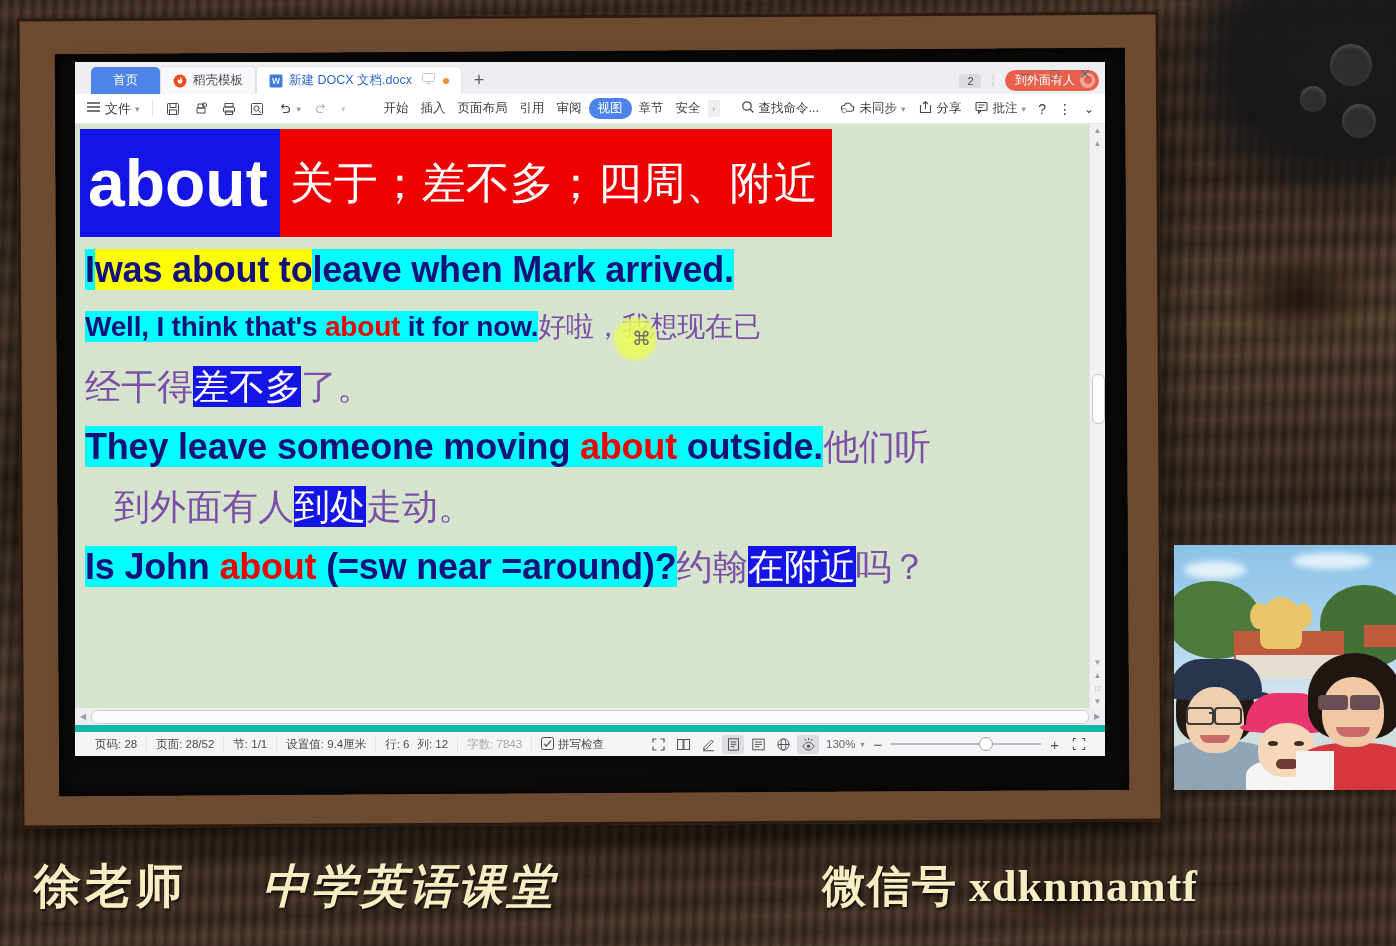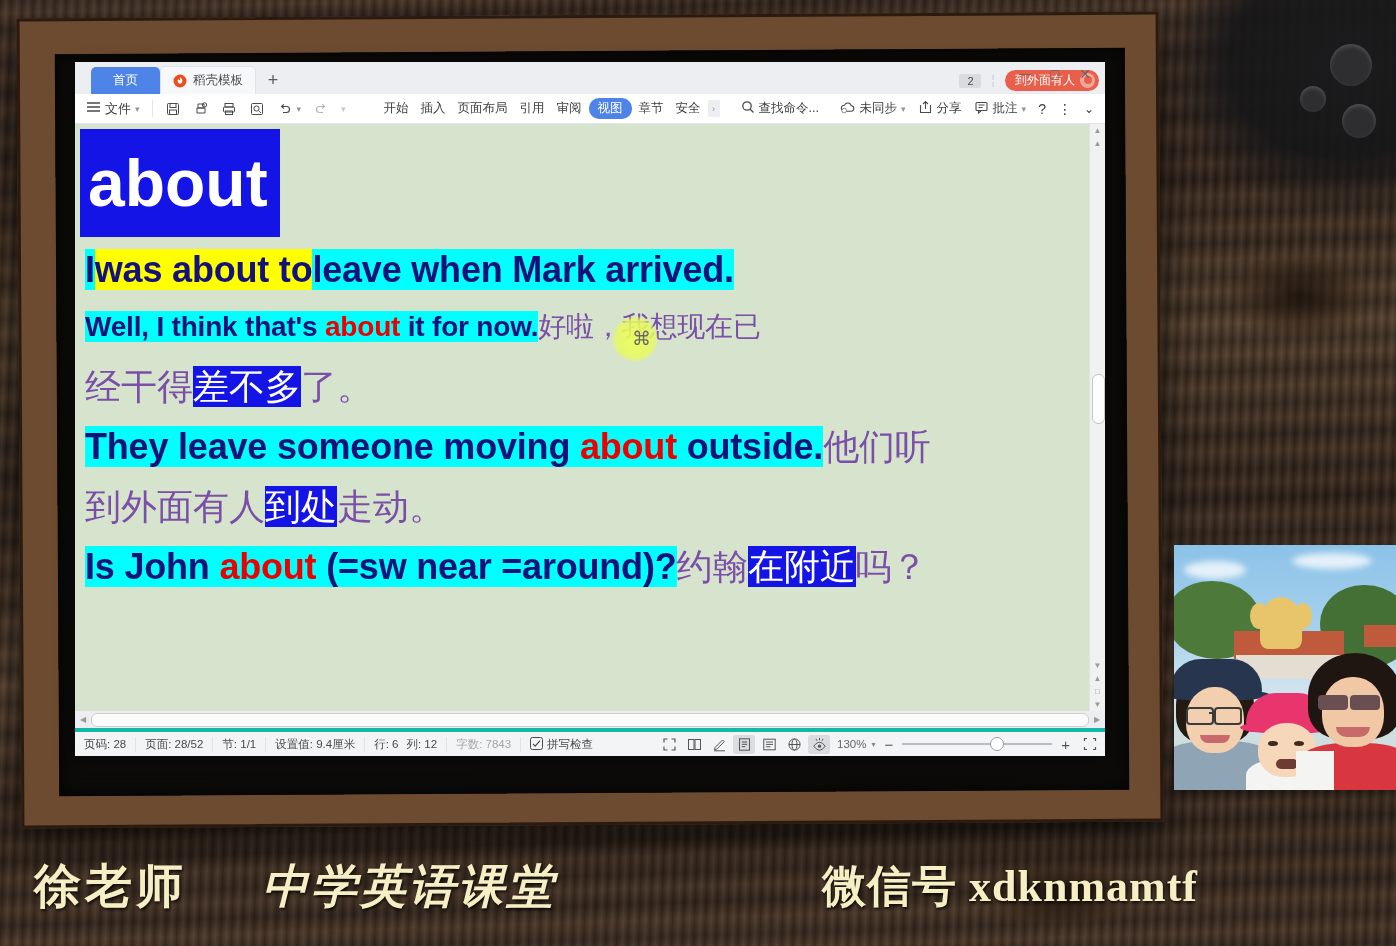--- a/index.html
+++ b/index.html
@@ -134,22 +134,22 @@
   .caret{display:inline-block;width:2px;height:34px;background:#333;vertical-align:-7px;margin-left:14px;}
   #cursorglow{
     position:absolute;width:46px;height:46px;border-radius:50%;
     background:radial-gradient(circle, rgba(238,255,90,.95) 0%, rgba(231,249,96,.85) 58%, rgba(220,245,120,0) 74%);
     left:612px;top:316px;pointer-events:none;
   }
   #ibeam{position:absolute;left:632px;top:327px;color:#6a6a6a;font-size:19px;font-family:"Liberation Serif",serif;}
 
   
   .statusbar{
-    height:24px;background:#f3f4f6;border-top:4px solid #14b8a6;
-    display:flex;align-items:center;font-size:11.5px;color:#4a4a4a;padding:0 0;gap:0;
+    height:24px;background:#f3f4f6;border-top:7px solid #14b8a6;
+    display:flex;align-items:center;font-size:11.5px;color:#4a4a4a;padding:0 11px;gap:0;
   }
   .sbi{padding:0 9px;white-space:nowrap;border-right:1px solid #e1e3e6;height:15px;display:flex;align-items:center;}
   .sbi.nb{border-right:none;}
   .sbi.dim{color:#a6a6a6;}
   .sbtools{margin-left:auto;display:flex;align-items:center;gap:3px;padding-right:4px;}
   .sbicon{width:22px;height:19px;display:flex;align-items:center;justify-content:center;color:#555;cursor:pointer;border-radius:3px;}
   .sbicon.on{background:#dadce0;}
   .zoomtxt{font-size:11.5px;color:#666;padding:0 4px;}
   .zslider{width:150px;height:12px;position:relative;display:flex;align-items:center;}
   .zslider .track{position:absolute;left:0;right:0;height:1.5px;background:#b9bcc0;}
@@ -222,20 +222,37 @@
       <span class="ticon">
         <svg width="14" height="14" viewBox="0 0 14 14">
             <circle cx="7" cy="7" r="6.5" fill="#ef4c1e"></circle>
             <path d="M7 3c1.6 1.4 2.4 2.6 2.4 4 0 1.6-1.1 2.8-2.4 2.8S4.6 8.6 4.6 7c0-.8.3-1.4.9-2.1.1.9.5 1.3 1 1.3.5 0 .8-.5.5-3.2z" fill="#fff"></path>
           </svg>
       </span>
       <span class="tlabel">稻壳模板</span>
     </div>
 
 
+    <div class="tab active">
+      <span class="ticon">
+        <svg width="14" height="14" viewBox="0 0 14 14">
+            <rect x=".5" y=".5" width="13" height="13" rx="1.5" fill="#3e7fd6"></rect>
+            <path d="M3 4l1.6 6h.9L7 5.6 8.5 10h.9L11 4h-1.2l-1 4.3L7.5 4h-1L5.2 8.3 4.2 4z" fill="#fff"></path>
+          </svg>
+      </span>
+      <span class="tlabel">新建 DOCX 文档.docx</span>
+      <span class="mon">
+        <svg width="13" height="12" viewBox="0 0 13 12">
+            <rect x=".5" y=".5" width="12" height="8" rx="1" fill="none" stroke="#8a8a8a"></rect>
+            <path d="M4.5 10.5h4" stroke="#8a8a8a"></path>
+            <path d="M6.5 8.5v2" stroke="#8a8a8a"></path>
+          </svg>
+      </span>
+      <span class="dot"></span>
+    </div>
 
     <div class="newtab">+</div>
 
     <div class="right">
       <span class="countbadge">2</span>
       <span style="color:#c9ccd1;">╎</span>
       <div class="loginpill">
         <span>到外面有人</span>
         <span class="av"></span>
       </div>
@@ -378,20 +395,21 @@
       <div class="rb" style="font-size:14px;">⋮</div>
       <div class="rb" style="font-size:12px;">⌄</div>
     </div>
   </div>
 
   <div class="docwrap">
     <div class="page">
 
       <div style="position:absolute;left:5px;top:5px;display:flex;align-items:stretch;height:108px;">
         <div class="hl-title-en" style="display:flex;align-items:center;padding:0 12px 0 8px;font-size:66px;font-weight:bold;line-height:1;">about</div>
+        <div class="hl-title-cn" style="display:flex;align-items:center;padding:0 14px 0 10px;font-size:44px;font-family:'DejaVu Sans',sans-serif;line-height:1;">关于；差不多；四周、附近</div>
       </div>
 
       <div style="position:absolute;left:5px;top:118px;width:1060px;">
 
         <div class="row line" style="font-size:36px;line-height:56px;">
           <span class="hl-cyan">I</span><span class="hl-yellow">was about to</span><span class="hl-cyan">leave when Mark arrived.</span>
         </div>
 
 
         <div class="row line" style="font-size:28px;line-height:58px;">
@@ -399,21 +417,21 @@
         </div>
 
         <div class="row" style="font-size:36px;line-height:62px;font-family:'DejaVu Sans',sans-serif;">
           <span class="cn">经干得</span><span class="hl-blue">差不多</span><span class="cn">了。</span>
         </div>
 
         <div class="row line" style="font-size:36px;line-height:58px;">
           <span class="hl-cyan">They leave someone moving </span><span class="hl-cyan red">about</span><span class="hl-cyan"> outside.</span><span class="cn" style="font-family:'DejaVu Sans',sans-serif;font-weight:normal;">他们听</span>
         </div>
 
-        <div class="row" style="font-size:36px;line-height:62px;font-family:'DejaVu Sans',sans-serif;">
+        <div class="row" style="font-size:36px;line-height:62px;font-family:'DejaVu Sans',sans-serif;margin-left:29px;">
           <span class="cn">到外面有人</span><span class="hl-blue">到处</span><span class="cn">走动。</span>
         </div>
 
         <div class="row line" style="font-size:36px;line-height:58px;">
           <span class="hl-cyan">Is John </span><span class="hl-cyan red">about</span><span class="hl-cyan"> (=sw near =around)?</span><span class="cn" style="font-family:'DejaVu Sans',sans-serif;font-weight:normal;">约翰</span><span class="hl-blue" style="font-family:'DejaVu Sans',sans-serif;font-weight:normal;">在附近</span><span class="cn" style="font-family:'DejaVu Sans',sans-serif;font-weight:normal;">吗？</span>
         </div>
       </div>
     </div>
 
     <div class="vscroll">

